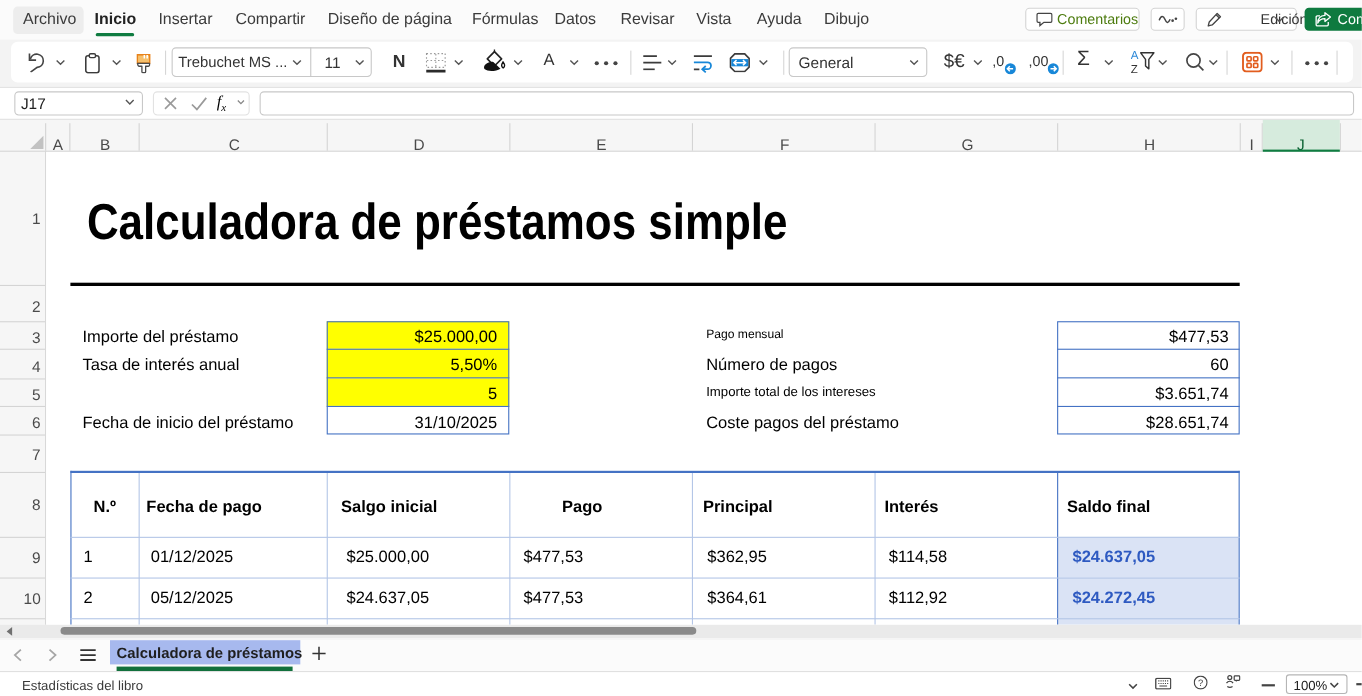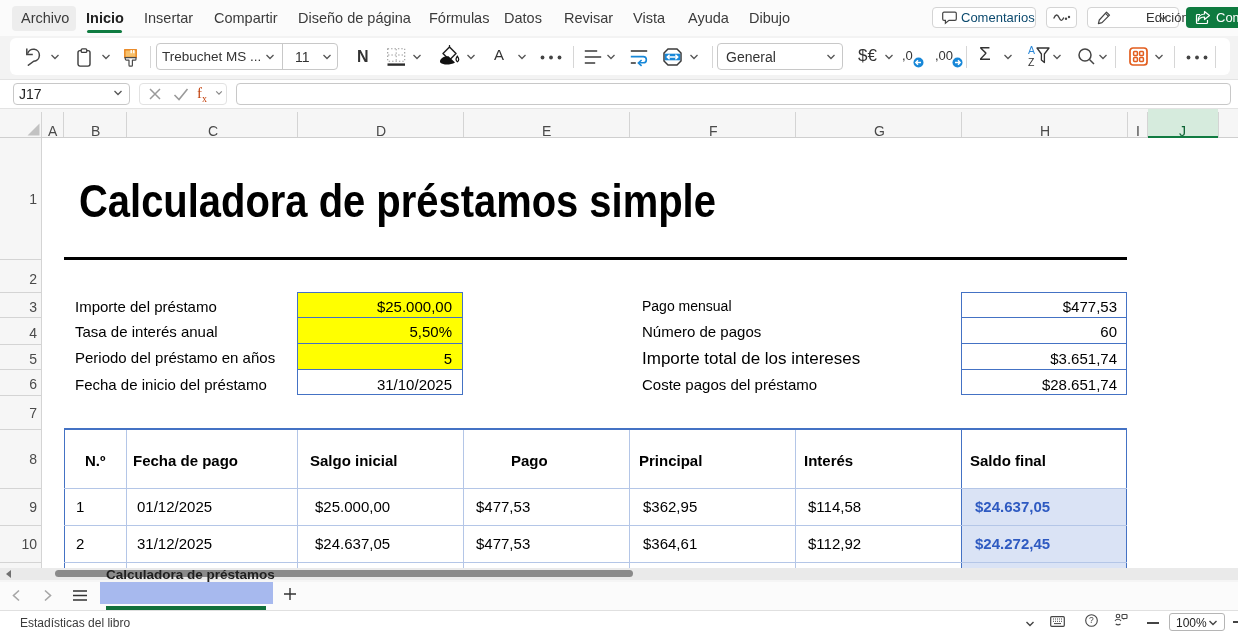--- a/index.html
+++ b/index.html
@@ -30,21 +30,21 @@
     <span class="abs" style="left:633px;top:10px;">Vista</span>
     <span class="abs" style="left:688px;top:10px;">Ayuda</span>
     <span class="abs" style="left:749px;top:10px;">Dibujo</span>
   </div>
   <div class="abs" style="left:87px;top:30px;width:35px;height:3px;background:#107c41;border-radius:2px;"></div>
 
   <div class="abs" style="left:932px;top:7px;width:104px;height:21px;background:#fff;border:1px solid #d4d4d4;border-radius:4px;"></div>
   <svg class="ico" style="left:942px;top:11px;" width="15" height="14" viewBox="0 0 15 14">
       <path d="M2 1.2 h11 a1.3 1.3 0 0 1 1.3 1.3 v5.5 a1.3 1.3 0 0 1 -1.3 1.3 h-6 l-3.6 3 v-3 h-1.4 a1.3 1.3 0 0 1 -1.3 -1.3 v-5.5 a1.3 1.3 0 0 1 1.3 -1.3 z" fill="none" stroke="#444" stroke-width="1.2"></path>
     </svg>
-  <span class="abs" style="left:961px;top:10px;font-size:13px;color:#0c4a6e;">Comentarios</span>
+  <span class="abs" style="left:961px;top:10px;font-size:13px;color:#4d7c0f;">Comentarios</span>
   <div class="abs" style="left:1046px;top:7px;width:31px;height:21px;background:#fff;border:1px solid #d4d4d4;border-radius:4px;"></div>
   <svg class="ico" style="left:1052px;top:12px;" width="19" height="11" viewBox="0 0 19 11">
       <path d="M2 6 C 3.5 2, 5.5 2, 7 5.5 S 10 9.5, 11.5 6" fill="none" stroke="#444" stroke-width="1.4" stroke-linecap="round"></path>
       <circle cx="14" cy="6.8" r="1.2" fill="#444"></circle>
       <circle cx="17" cy="5" r="1.2" fill="#444"></circle>
     </svg>
   <div class="abs" style="left:1087px;top:7px;width:92px;height:21px;background:#fff;border:1px solid #d4d4d4;border-radius:4px;"></div>
   <svg class="ico" style="left:1097px;top:10px;" width="15" height="15" viewBox="0 0 15 15">
       <path d="M9.5 2.2 l3 3 L5 12.7 l-3.6 0.9 0.9-3.6 z" fill="none" stroke="#444" stroke-width="1.2" stroke-linejoin="round"></path>
       <path d="M8.5 3.4 l2.8 2.8" stroke="#444" stroke-width="1.2"></path>
@@ -222,21 +222,21 @@
   <svg class="chev" style="left:113px;top:88px;" viewBox="0 0 10 10">
       <path d="M1.5 3 L5 6.5 L8.5 3" fill="none" stroke="#555" stroke-width="1.3"></path>
     </svg>
   <div class="abs" style="left:139px;top:83px;width:88px;height:22px;background:#fff;border:1px solid #e2e2e2;border-radius:4px;"></div>
   <svg class="ico" style="left:148px;top:87px;" width="14" height="14" viewBox="0 0 14 14">
       <path d="M2 2 L12 12 M12 2 L2 12" stroke="#9a9a9a" stroke-width="1.5"></path>
     </svg>
   <svg class="ico" style="left:173px;top:87px;" width="16" height="14" viewBox="0 0 16 14">
       <path d="M1.5 8 L6 12.5 L14.5 2" fill="none" stroke="#9a9a9a" stroke-width="1.6"></path>
     </svg>
-  <span class="abs" style="left:197px;top:85px;font-size:15px;color:#c2410c;font-family:'Liberation Serif',serif;">f<sub style="font-size:10px;">x</sub></span>
+  <span class="abs" style="left:197px;top:85px;font-size:15px;color:#000000;font-style:italic;font-family:'Liberation Serif',serif;">f<sub style="font-size:10px;">x</sub></span>
   <svg class="chev" style="left:215px;top:89px;width:8px;height:8px;" viewBox="0 0 10 10">
       <path d="M1.5 3 L5 6.5 L8.5 3" fill="none" stroke="#888" stroke-width="1.5"></path>
     </svg>
   <div class="abs" style="left:236px;top:83px;width:995px;height:22px;background:#fff;border:1px solid #c8c8c8;border-radius:4px;"></div>
 
   <div class="abs" style="left:0;top:108px;width:1238px;height:30px;background:#f6f6f6;border-top:1px solid #e3e3e3;"></div>
   <div class="abs" style="left:0;top:137px;width:1238px;height:1px;background:#cfcfcf;"></div>
 
   <svg class="ico" style="left:27px;top:123px;" width="13" height="13" viewBox="0 0 13 13">
       <path d="M12.5 0.5 V12.5 H0.5 z" fill="#c2c2c2"></path>
@@ -296,40 +296,39 @@
   <div class="hdrline" style="left:0;top:525px;width:41px;height:1px;"></div>
   <div class="hdrline" style="left:0;top:562px;width:41px;height:1px;"></div>
 
   <div class="abs" id="grid" style="left:42px;top:138px;width:1196px;height:430px;background:#fff;overflow:hidden;">
 
     <div class="abs" style="left:37px;top:36px;font-size:46px;font-weight:700;color:#000;white-space:nowrap;transform:scaleX(0.868);transform-origin:0 0;">Calculadora de préstamos simple</div>
     <div class="abs" style="left:22px;top:119px;width:1063px;height:3px;background:#000;"></div>
 
     <div class="abs" style="left:33px;top:160px;font-size:15px;color:#000;">Importe del préstamo</div>
     <div class="abs" style="left:33px;top:185px;font-size:15px;color:#000;">Tasa de interés anual</div>
-    <div class="abs" style="left:33px;top:211px;font-size:15px;color:#000;">Periodo del préstamo en años</div>
     <div class="abs" style="left:33px;top:238px;font-size:15px;color:#000;">Fecha de inicio del préstamo</div>
 
     <div class="abs" style="left:255px;top:154px;width:166px;height:103px;">
       <div class="abs" style="left:0;top:0;width:166px;height:25px;background:#ffff00;"></div>
       <div class="abs" style="left:0;top:25px;width:166px;height:27px;background:#ffff00;"></div>
       <div class="abs" style="left:0;top:52px;width:166px;height:25px;background:#ffff00;"></div>
       <div class="abs" style="left:0;top:0;width:166px;height:103px;border:1px solid #4472c4;"></div>
       <div class="abs" style="left:0;top:25px;width:166px;height:1px;background:#4472c4;"></div>
       <div class="abs" style="left:0;top:51px;width:166px;height:1px;background:#4472c4;"></div>
       <div class="abs" style="left:0;top:77px;width:166px;height:1px;background:#4472c4;"></div>
       <div class="abs" style="right:11px;top:6px;font-size:15px;">$25.000,00</div>
       <div class="abs" style="right:11px;top:31px;font-size:15px;">5,50%</div>
       <div class="abs" style="right:11px;top:58px;font-size:15px;">5</div>
       <div class="abs" style="right:11px;top:84px;font-size:15px;">31/10/2025</div>
     </div>
 
-    <div class="abs" style="left:600px;top:160px;font-size:14px;color:#000;">Pago mensual</div>
+    <div class="abs" style="left:600px;top:160px;font-size:11px;color:#000;">Pago mensual</div>
     <div class="abs" style="left:600px;top:185px;font-size:15px;color:#000;">Número de pagos</div>
-    <div class="abs" style="left:600px;top:211px;font-size:17px;color:#000;">Importe total de los intereses</div>
+    <div class="abs" style="left:600px;top:211px;font-size:12px;color:#000;">Importe total de los intereses</div>
     <div class="abs" style="left:600px;top:238px;font-size:15px;color:#000;">Coste pagos del préstamo</div>
 
     <div class="abs" style="left:919px;top:154px;width:166px;height:103px;">
       <div class="abs" style="left:0;top:0;width:166px;height:103px;border:1px solid #4472c4;"></div>
       <div class="abs" style="left:0;top:25px;width:166px;height:1px;background:#4472c4;"></div>
       <div class="abs" style="left:0;top:51px;width:166px;height:1px;background:#4472c4;"></div>
       <div class="abs" style="left:0;top:77px;width:166px;height:1px;background:#4472c4;"></div>
       <div class="abs" style="right:10px;top:6px;font-size:15px;">$477,53</div>
       <div class="abs" style="right:10px;top:31px;font-size:15px;">60</div>
       <div class="abs" style="right:10px;top:58px;font-size:15px;">$3.651,74</div>
@@ -366,21 +365,21 @@
 
       <div class="abs" style="left:12px;top:70px;font-size:15px;">1</div>
       <div class="abs" style="left:73px;top:70px;font-size:15px;">01/12/2025</div>
       <div class="abs" style="left:251px;top:70px;font-size:15px;">$25.000,00</div>
       <div class="abs" style="left:412px;top:70px;font-size:15px;">$477,53</div>
       <div class="abs" style="left:579px;top:70px;font-size:15px;">$362,95</div>
       <div class="abs" style="left:744px;top:70px;font-size:15px;">$114,58</div>
       <div class="abs" style="left:911px;top:70px;font-size:15px;font-weight:700;color:#2e5ac1;">$24.637,05</div>
 
       <div class="abs" style="left:12px;top:107px;font-size:15px;">2</div>
-      <div class="abs" style="left:73px;top:107px;font-size:15px;">31/12/2025</div>
+      <div class="abs" style="left:73px;top:107px;font-size:15px;">05/12/2025</div>
       <div class="abs" style="left:251px;top:107px;font-size:15px;">$24.637,05</div>
       <div class="abs" style="left:412px;top:107px;font-size:15px;">$477,53</div>
       <div class="abs" style="left:579px;top:107px;font-size:15px;">$364,61</div>
       <div class="abs" style="left:744px;top:107px;font-size:15px;">$112,92</div>
       <div class="abs" style="left:911px;top:107px;font-size:15px;font-weight:700;color:#2e5ac1;">$24.272,45</div>
     </div>
   </div>
 
   <div class="abs" style="left:0;top:568px;width:1238px;height:12px;background:#eaeaea;"></div>
   <div class="abs" style="left:0;top:580px;width:1238px;height:2px;background:#f5f5f5;"></div>
@@ -393,21 +392,21 @@
   <svg class="ico" style="left:11px;top:589px;" width="10" height="13" viewBox="0 0 10 13">
       <path d="M8 1.5 L2.5 6.5 L8 11.5" fill="none" stroke="#a6a6a6" stroke-width="1.6"></path>
     </svg>
   <svg class="ico" style="left:43px;top:589px;" width="10" height="13" viewBox="0 0 10 13">
       <path d="M2 1.5 L7.5 6.5 L2 11.5" fill="none" stroke="#a6a6a6" stroke-width="1.6"></path>
     </svg>
   <svg class="ico" style="left:72px;top:589px;" width="16" height="13" viewBox="0 0 16 13">
       <path d="M1 2 h14 M1 6.5 h14 M1 11 h14" stroke="#333" stroke-width="1.6"></path>
     </svg>
   <div class="abs" style="left:100px;top:582px;width:173px;height:22px;background:#a7b9ee;"></div>
-  <span class="abs" style="left:106px;top:567px;font-size:13.5px;font-weight:700;color:#1f1f1f;">Calculadora de préstamos</span>
+  <span class="abs" style="left:106px;top:586px;font-size:13.5px;font-weight:700;color:#1f1f1f;">Calculadora de préstamos</span>
   <div class="abs" style="left:106px;top:606px;width:160px;height:4px;background:#12703c;"></div>
   <svg class="ico" style="left:283px;top:587px;" width="14" height="14" viewBox="0 0 14 14">
       <path d="M7 1 v12 M1 7 h12" stroke="#333" stroke-width="1.4"></path>
     </svg>
 
   <div class="abs" style="left:0;top:610px;width:1238px;height:23px;background:#fff;border-top:1px solid #e0e0e0;"></div>
   <span class="abs" style="left:20px;top:616px;font-size:12px;color:#3b3b3b;">Estadísticas del libro</span>
   <svg class="chev" style="left:1025px;top:619px;" viewBox="0 0 10 10">
       <path d="M1.5 3 L5 6.5 L8.5 3" fill="none" stroke="#444" stroke-width="1.4"></path>
     </svg>

